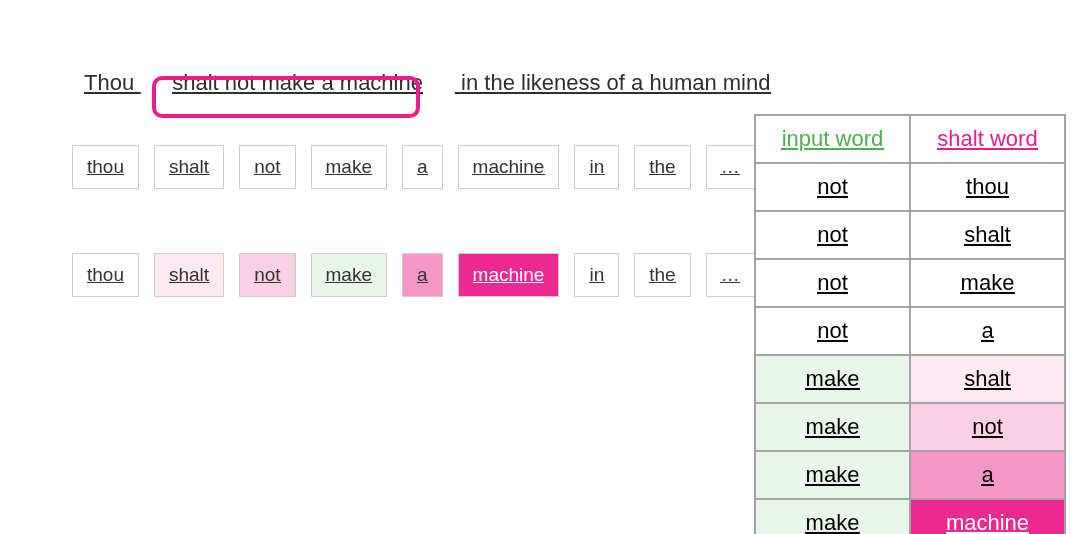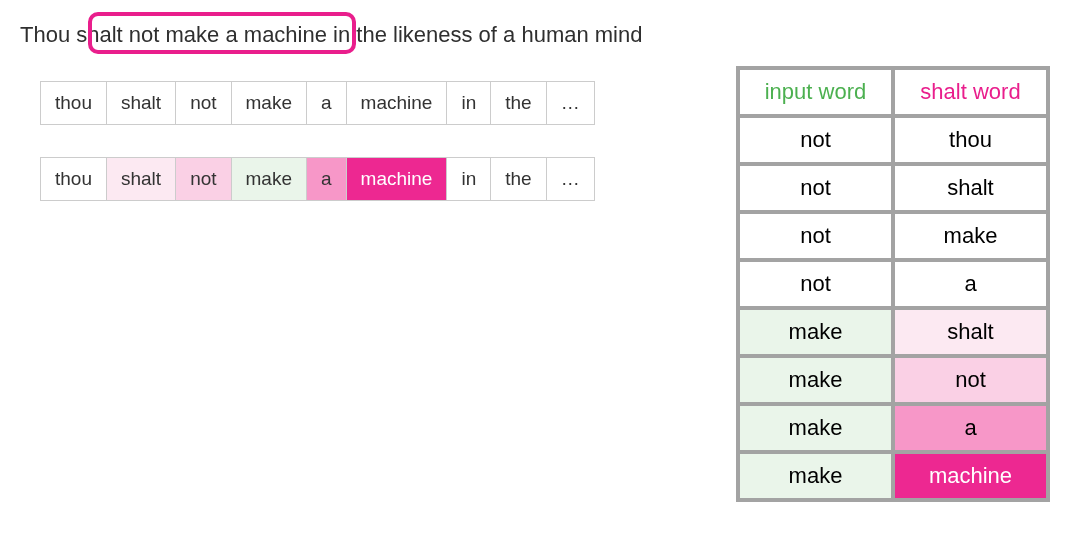--- a/index.html
+++ b/index.html
@@ -1,18 +1,19 @@
 <!DOCTYPE html>
 <html><head>
   <meta charset="utf-8">
   <style>
     * {
       box-sizing: border-box;
-      margin: 0;
+      margin: 16px;
       padding: 0;
+      text-decoration: underline;
     }
     body {
       font-family: -apple-system, Helvetica, Arial, sans-serif;
       background: #ffffff;
       width: 1080px;
       height: 534px;
       position: relative;
       padding: 20px;
     }
     .sentence-area {
@@ -47,21 +48,21 @@
     .token-cell:first-child {
       margin-left: 0;
     }
     .pairs-table {
       position: absolute;
       right: 30px;
       top: 66px;
       border-collapse: collapse;
     }
     .pairs-table th, .pairs-table td {
-      border: 4px solid #a3a3a3;
+      border: 2px solid #a3a3a3;
       padding: 8px 12px;
       text-align: center;
       font-size: 22px;
       font-weight: normal;
       min-width: 155px;
       height: 48px;
     }
     .pairs-table th.input-h {
       color: #4cb050;
     }

